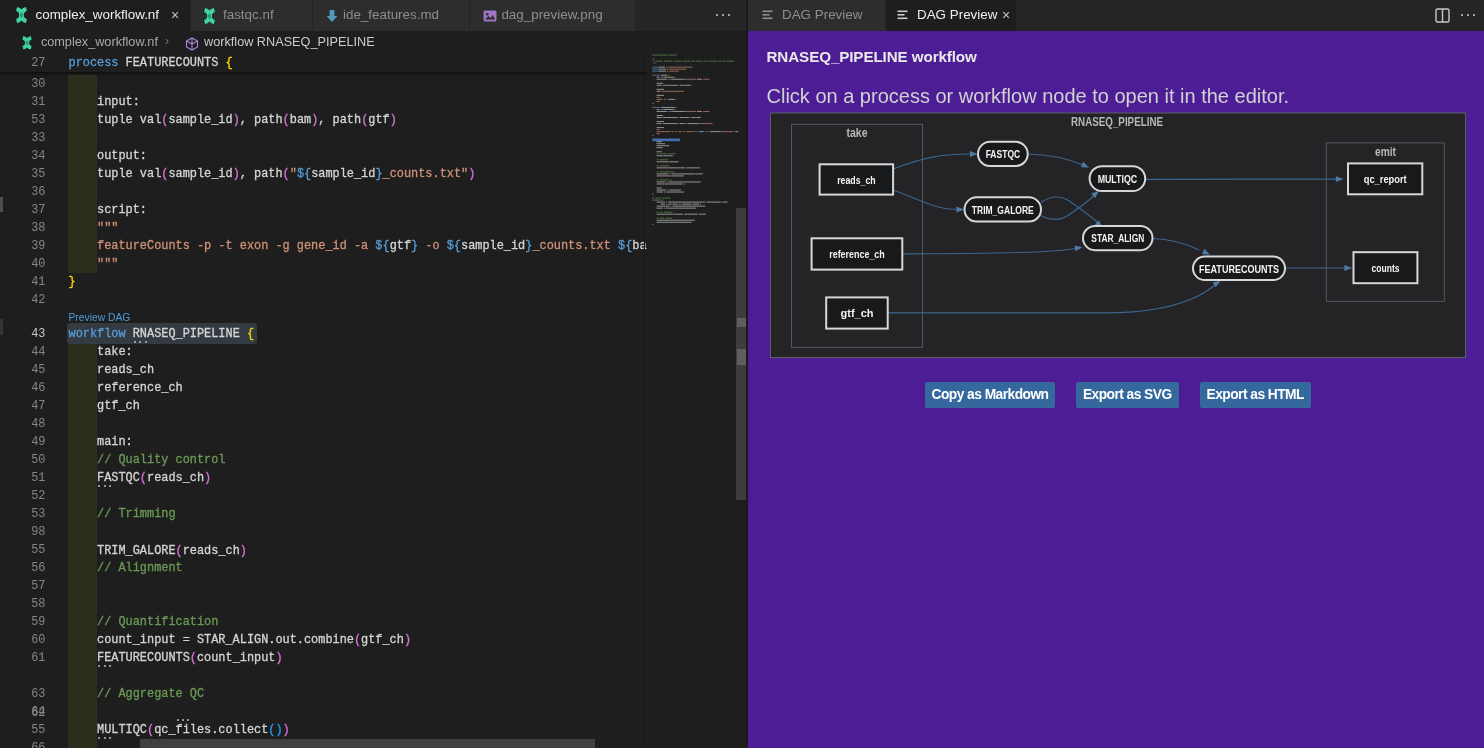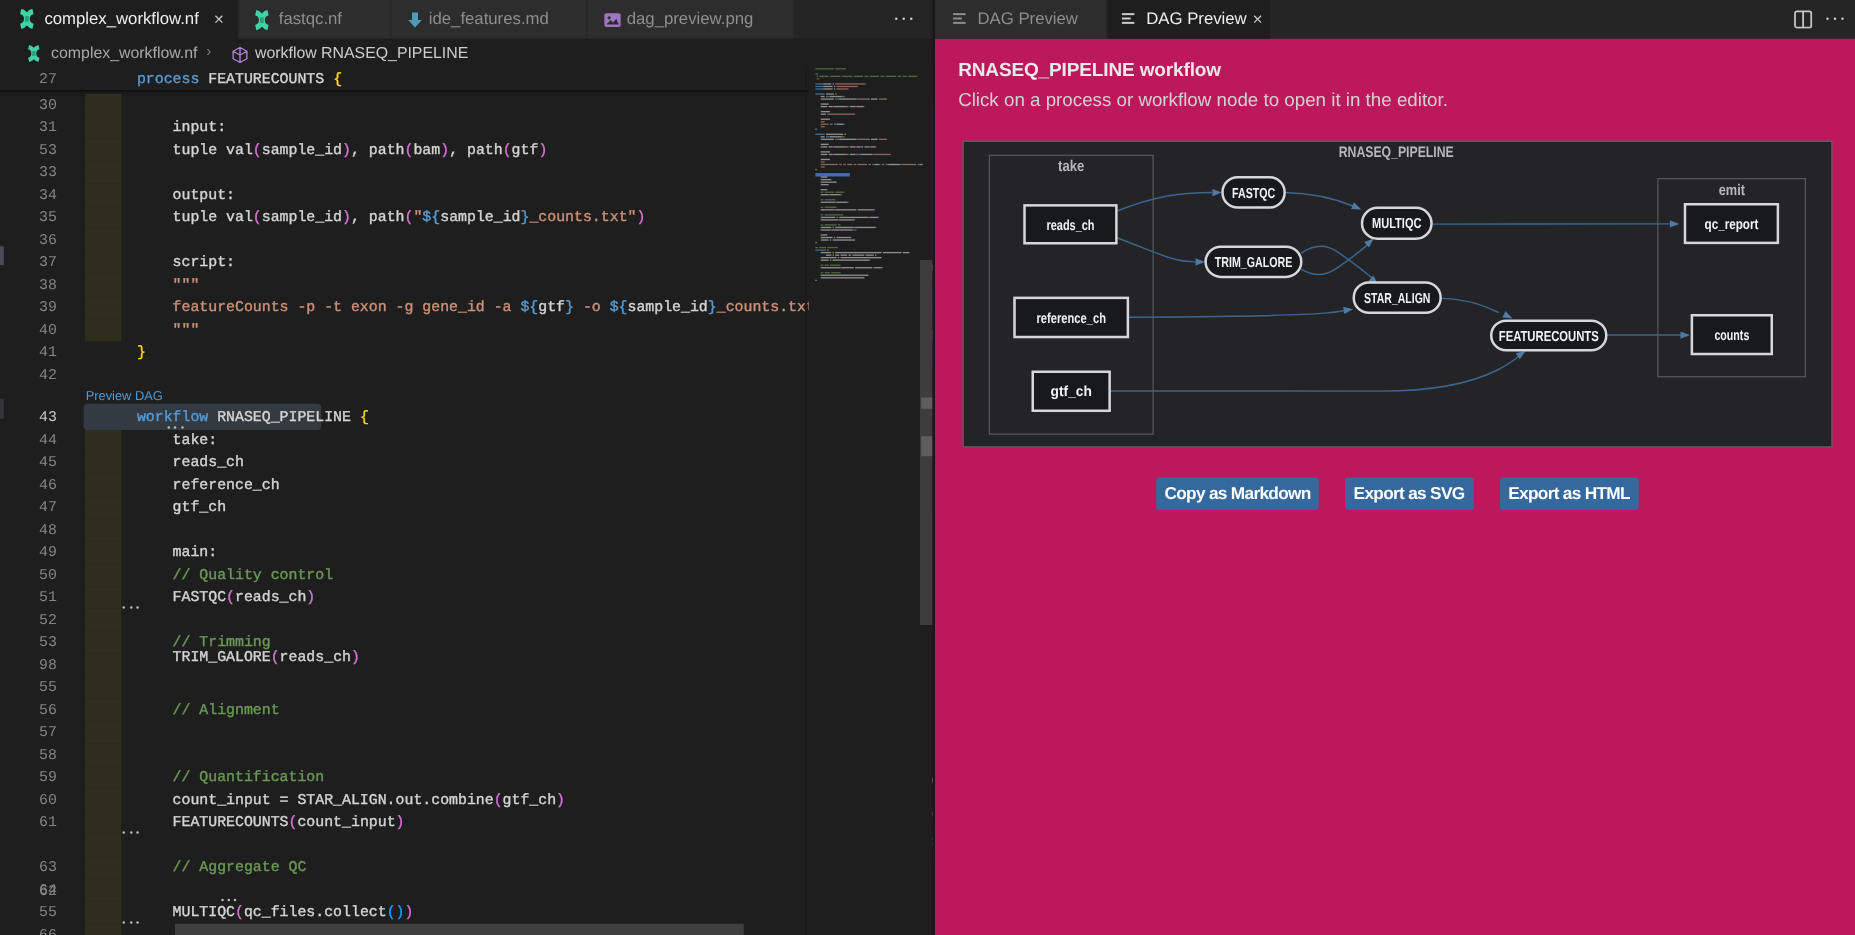--- a/index.html
+++ b/index.html
@@ -2,21 +2,21 @@
 <html><head><meta charset="utf-8">
 <style>
 * { margin:0; padding:0; box-sizing:border-box; }
 body { width:1484px; height:748px; background:#1e1e1e; overflow:hidden; transform:translateZ(0);
        font-family:"Liberation Sans", sans-serif; position:relative; }
 .tab { position:absolute; top:0; height:31px; font-size:13.4px; }
 .tab .lbl { position:absolute; top:0; line-height:29.5px; }
 .gut { position:absolute; left:0; width:45.5px; height:18px; line-height:18px;
         font-family:"Liberation Mono",monospace; font-size:11.9px; text-align:right; }
 .cl { position:absolute; left:68.5px; height:18px; line-height:18px; white-space:pre;
-       font-family:"Liberation Mono",monospace; font-size:11.9px;margin-left:41px; -webkit-text-stroke:0.3px; }
+       font-family:"Liberation Mono",monospace; font-size:11.9px; -webkit-text-stroke:0.3px; }
 </style></head>
 <body>
 
 <div style="position:absolute;left:0;top:0;width:746px;height:748px;background:#1e1e1e">
 
   <div style="position:absolute;left:0;top:0;width:746px;height:31px;background:#252526"></div>
   <div class="tab" style="left:0;width:190px;background:#1e1e1e">
     <svg width="19.0" height="18.2" viewBox="0 0 19 18.2" style="position:absolute;left:11.9px;top:6.3px">
 <path d="M 5.11,1.05 A 8.3,8.3 0 0 1 5.11,17.15 L 4.09,13.08 A 4.1,4.1 0 0 0 4.09,5.12 Z" fill="#3fd3a6"></path>
 <path d="M 13.89,1.05 A 8.3,8.3 0 0 0 13.89,17.15 L 14.91,13.08 A 4.1,4.1 0 0 1 14.91,5.12 Z" fill="#3fd3a6"></path>
@@ -143,21 +143,21 @@
           <div class="gut" style="top:433.0px;color:#858585">49</div>
           <div class="cl" style="top:433.0px"><span style="color:#d4d4d4">    main:</span></div>
           <div class="gut" style="top:451.0px;color:#858585">50</div>
           <div class="cl" style="top:451.0px"><span style="color:#6a9955">    // Quality control</span></div>
           <div class="gut" style="top:469.0px;color:#858585">51</div>
           <div class="cl" style="top:469.0px"><span style="color:#d4d4d4">    FASTQC</span><span style="color:#da70d6">(</span><span style="color:#d4d4d4">reads_ch</span><span style="color:#da70d6">)</span></div>
           <div class="gut" style="top:487.0px;color:#858585">52</div>
           <div class="gut" style="top:505.0px;color:#858585">53</div>
           <div class="cl" style="top:505.0px"><span style="color:#6a9955">    // Trimming</span></div>
           <div class="gut" style="top:523.0px;color:#858585">98</div>
-          <div class="cl" style="top:517px"><span style="color:#d4d4d4">    TRIM_GALORE</span><span style="color:#da70d6">(</span><span style="color:#d4d4d4">reads_ch</span><span style="color:#da70d6">)</span></div>
+          <div class="cl" style="top:542px"><span style="color:#d4d4d4">    TRIM_GALORE</span><span style="color:#da70d6">(</span><span style="color:#d4d4d4">reads_ch</span><span style="color:#da70d6">)</span></div>
           <div class="gut" style="top:541.0px;color:#858585">55</div>
           <div class="gut" style="top:559.0px;color:#858585">56</div>
           <div class="cl" style="top:559.0px"><span style="color:#6a9955">    // Alignment</span></div>
           <div class="gut" style="top:577.0px;color:#858585">57</div>
           <div class="gut" style="top:595.0px;color:#858585">58</div>
           <div class="gut" style="top:613.0px;color:#858585">59</div>
           <div class="cl" style="top:613.0px"><span style="color:#6a9955">    // Quantification</span></div>
           <div class="gut" style="top:631.0px;color:#858585">60</div>
           <div class="cl" style="top:631.0px"><span style="color:#d4d4d4">    count_input = STAR_ALIGN.out.combine</span><span style="color:#da70d6">(</span><span style="color:#d4d4d4">gtf_ch</span><span style="color:#da70d6">)</span></div>
           <div class="gut" style="top:649.0px;color:#858585">61</div>
@@ -437,21 +437,21 @@
   <div style="position:absolute;left:736.5px;top:348.5px;width:9.5px;height:16px;background:rgba(180,180,180,0.28)"></div>
 
   <div style="position:absolute;left:140px;top:739.3px;width:455px;height:8.7px;background:rgba(121,121,121,0.38)"></div>
 
   <div style="position:absolute;left:0;top:196.8px;width:2.8px;height:14.8px;background:#4d4d55"></div>
   <div style="position:absolute;left:0;top:319px;width:2.8px;height:16px;background:#34343a"></div>
 </div>
 
 <div style="position:absolute;left:745.6px;top:0;width:2.4px;height:748px;background:#191919"></div>
 
-<div style="position:absolute;left:748px;top:0;width:736px;height:748px;background:#be185d">
+<div style="position:absolute;left:748px;top:0;width:736px;height:748px;background:#4c1d95">
   <div style="position:absolute;left:0;top:0;width:736px;height:31px;background:#252526"></div>
   <div class="tab" style="left:0;width:137px;background:#2d2d2d">
     <svg width="13" height="13" viewBox="0 0 13 13" style="position:absolute;left:14px;top:9px">
 <rect x="0.5" y="1.5" width="10" height="1.6" fill="#8e8e8e"></rect>
 <rect x="0.5" y="5" width="7" height="1.6" fill="#8e8e8e"></rect>
 <rect x="0.5" y="8.5" width="10" height="1.6" fill="#8e8e8e"></rect>
 </svg>
     <div class="lbl" style="left:34px;color:#8e8e8e">DAG Preview</div>
   </div>
   <div class="tab" style="left:138px;width:130px;background:#1e1e1e">
@@ -466,21 +466,21 @@
   <svg width="15" height="15" viewBox="0 0 15 15" style="position:absolute;left:686.5px;top:7.5px">
 <rect x="1" y="1" width="13" height="13" rx="1.5" fill="none" stroke="#c8c8c8" stroke-width="1.4"></rect>
 <line x1="7.5" y1="1" x2="7.5" y2="14" stroke="#c8c8c8" stroke-width="1.4"></line>
 </svg>
   <div style="position:absolute;left:712.5px;top:13.5px;width:2.6px;height:2.6px;background:#cccccc;border-radius:1px"></div>
     <div style="position:absolute;left:718.5px;top:13.5px;width:2.6px;height:2.6px;background:#cccccc;border-radius:1px"></div>
     <div style="position:absolute;left:724.5px;top:13.5px;width:2.6px;height:2.6px;background:#cccccc;border-radius:1px"></div>
 </div>
 
 <div style="position:absolute;left:766.5px;top:48.3px;font-size:15.2px;font-weight:bold;letter-spacing:-0.1px;color:#e9e9e9">RNASEQ_PIPELINE workflow</div>
-<div style="position:absolute;left:766.5px;top:72px;font-size:15px;color:#d2d2d2">Click on a process or workflow node to open it in the editor.</div>
+<div style="position:absolute;left:766.5px;top:85px;font-size:20px;color:#d2d2d2">Click on a process or workflow node to open it in the editor.</div>
 
 <svg style="position:absolute;left:0;top:0" width="1484" height="748" viewBox="0 0 1484 748" font-family="Liberation Sans, sans-serif">
     <rect x="770.5" y="113" width="695" height="244.5" fill="#242426" stroke="#5f6062" stroke-width="1"></rect>
     <text x="1117" y="125.8" fill="#b6b8ba" font-size="12.3" font-weight="bold" text-anchor="middle" textLength="92" lengthAdjust="spacingAndGlyphs">RNASEQ_PIPELINE</text>
     <rect x="791.5" y="124.3" width="131" height="223" fill="none" stroke="#55575a" stroke-width="1"></rect>
     <text x="857" y="137" fill="#b6b8ba" font-size="12.3" font-weight="bold" text-anchor="middle" textLength="21" lengthAdjust="spacingAndGlyphs">take</text>
     <rect x="1326.3" y="142.9" width="118" height="158.5" fill="none" stroke="#55575a" stroke-width="1"></rect>
     <text x="1385.5" y="156" fill="#b6b8ba" font-size="12.3" font-weight="bold" text-anchor="middle" textLength="21" lengthAdjust="spacingAndGlyphs">emit</text>
     <path d="M893,169 C925,156.5 945,154 969.5,154" fill="none" stroke="#3c6690" stroke-width="1.15"></path>
     <path d="M0,0 L-7.6,2.9 L-7.6,-2.9 Z" fill="#4d7ba6" transform="translate(977.5,154) rotate(0)"></path>

